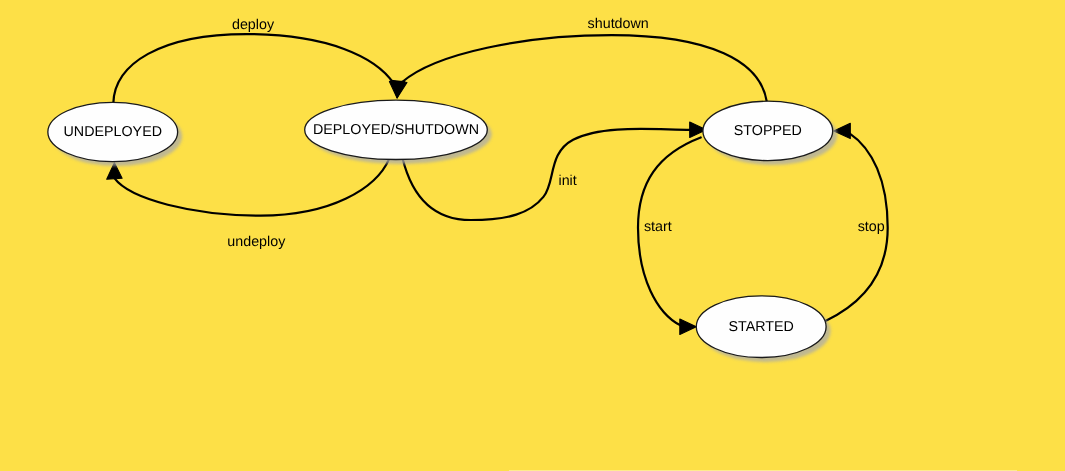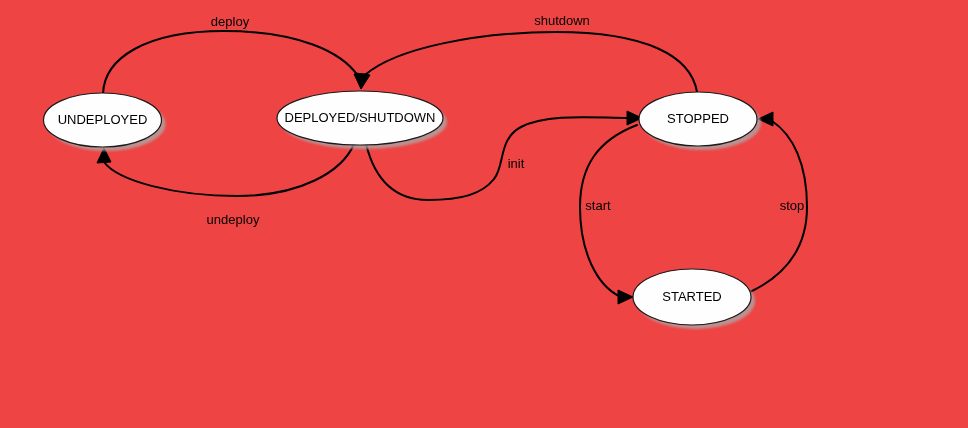--- a/index.html
+++ b/index.html
@@ -4,21 +4,21 @@
 <style>
   html, body {
     margin: 0;
     padding: 0;
     background: #ffffff;
   }
   .canvas {
     position: relative;
     width: 968px;
     height: 428px;
-    background: #ef4444;
+    background: #fde047;
     overflow: hidden;
     font-family: "Liberation Sans", sans-serif;
   }
   svg {
     display: block;
   }
   .edge {
     fill: none;
     stroke: #000000;
     stroke-width: 2;

